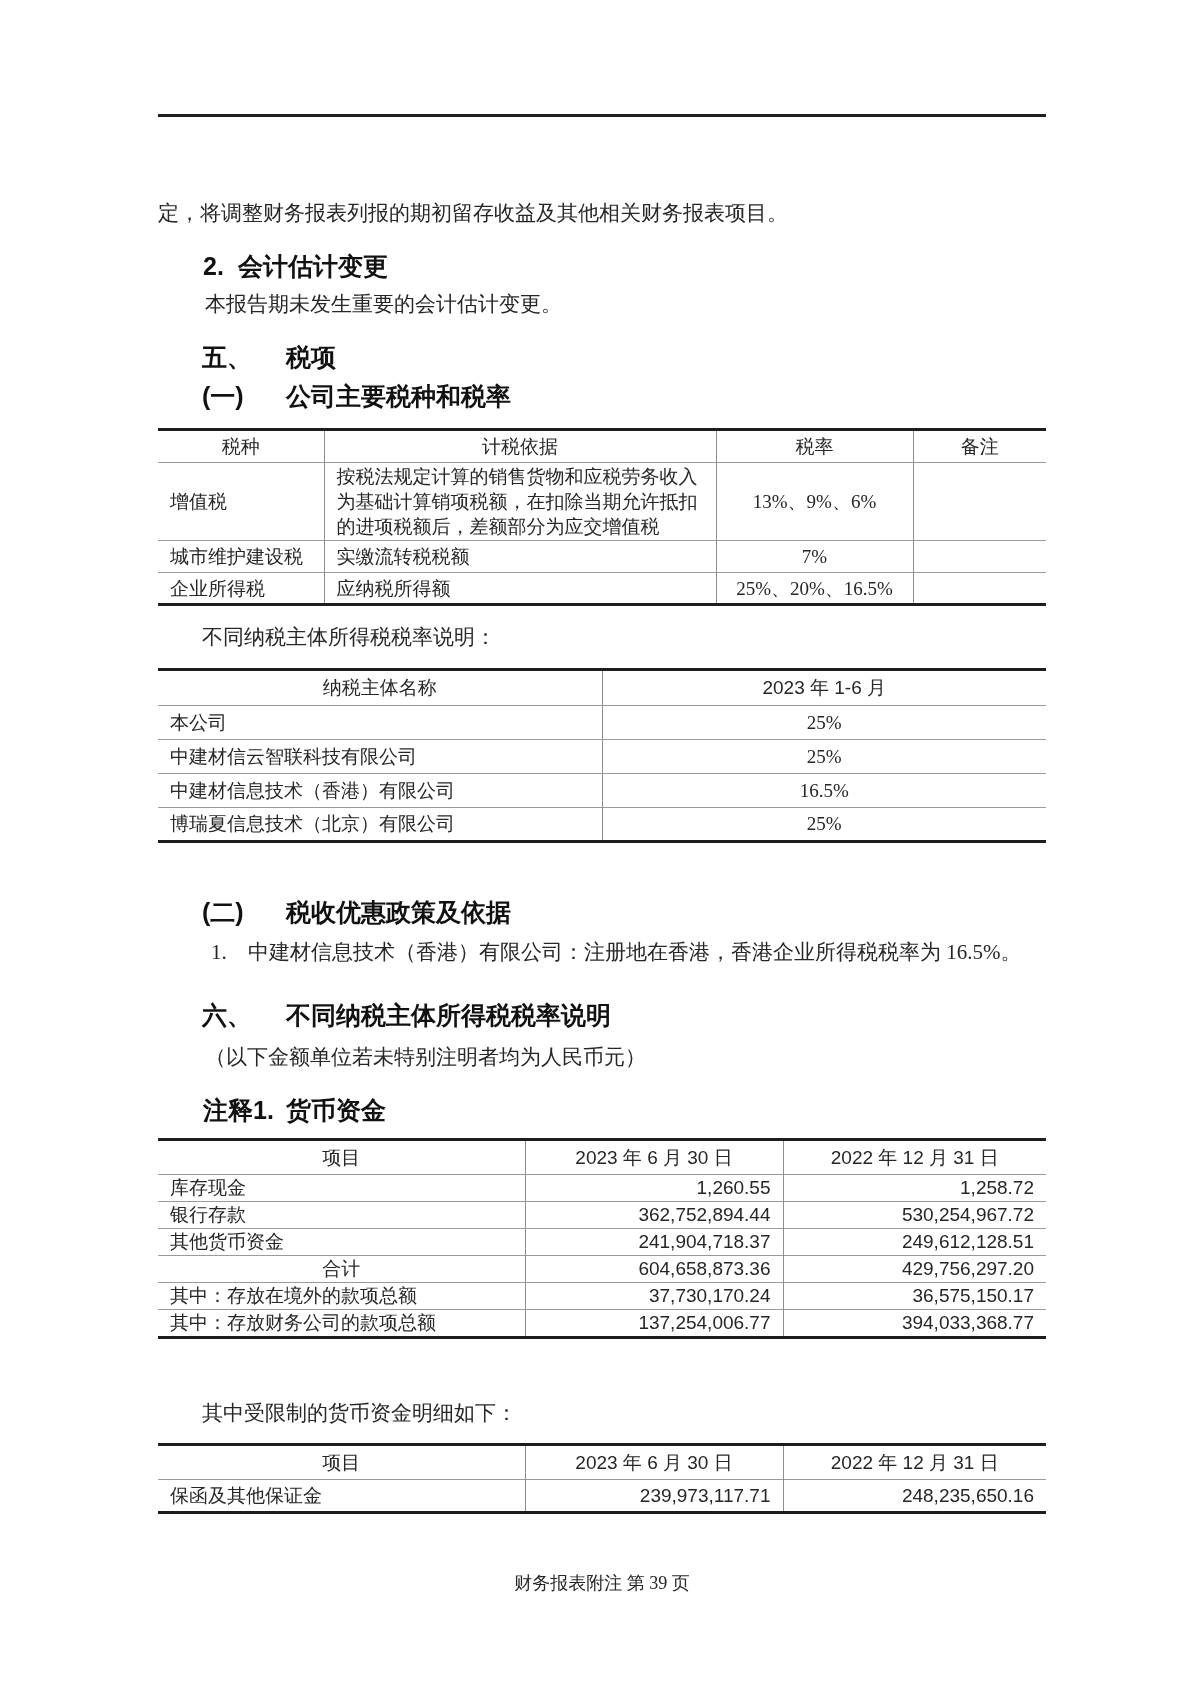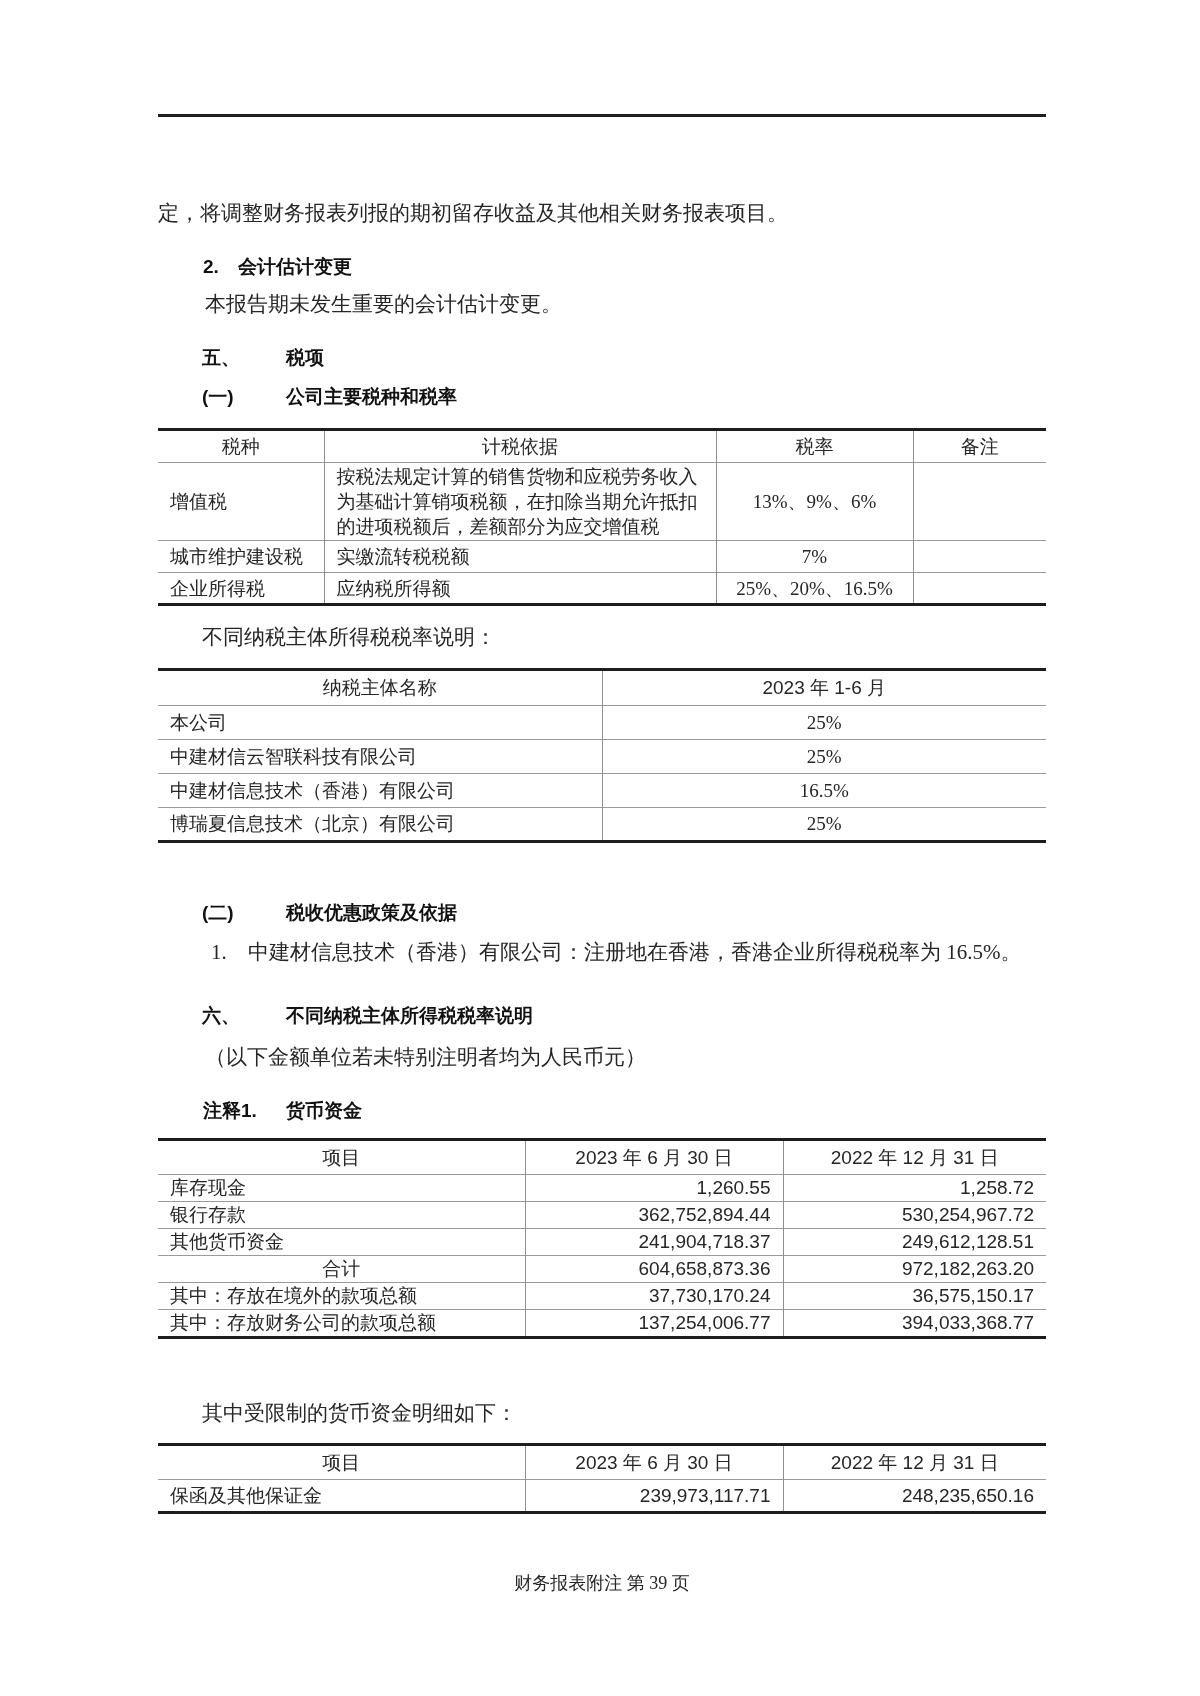--- a/index.html
+++ b/index.html
@@ -3,21 +3,21 @@
 <meta charset="utf-8">
 <style>
   html,body{margin:0;padding:0;background:#ffffff;}
   .page{
     position:relative;width:1200px;height:1696px;background:#ffffff;
     font-family:"Liberation Serif", serif;color:#262626;overflow:hidden;
   }
   .abs{position:absolute;left:158px;width:888px;}
   .top-rule{border-top:3px solid #1f1f1f;height:0;}
   .para{font-size:21px;line-height:27px;}
-  .heading{font-family:"Liberation Sans", sans-serif;font-weight:bold;font-size:19px;line-height:27px;color:#111;}
+  .heading{font-family:"Liberation Sans", sans-serif;font-weight:bold;font-size:25px;line-height:27px;color:#111;}
   .hnum{display:inline-block;width:84px;}
   .hnum-narrow{display:inline-block;width:35px;}
   .inum{display:inline-block;width:37px;}
   .ind44{padding-left:44px;}
   .ind45{padding-left:45px;}
   .ind47{padding-left:47px;}
   .ind53{padding-left:53px;}
   table{border-collapse:collapse;table-layout:fixed;width:888px;
         border-top:3px solid #1d1d1d;border-bottom:3px solid #1d1d1d;}
   th,td{font-size:19px;font-weight:normal;vertical-align:middle;padding:0;
@@ -179,21 +179,21 @@
           <td class="cell-num">530,254,967.72</td>
         </tr>
         <tr>
           <td class="cell-left">其他货币资金</td>
           <td class="cell-num">241,904,718.37</td>
           <td class="cell-num">249,612,128.51</td>
         </tr>
         <tr>
           <td class="cell-center">合计</td>
           <td class="cell-num">604,658,873.36</td>
-          <td class="cell-num">972,182,263.20</td>
+          <td class="cell-num">429,756,297.20</td>
         </tr>
         <tr>
           <td class="cell-left">其中：存放在境外的款项总额</td>
           <td class="cell-num">37,730,170.24</td>
           <td class="cell-num">36,575,150.17</td>
         </tr>
         <tr>
           <td class="cell-left">其中：存放财务公司的款项总额</td>
           <td class="cell-num">137,254,006.77</td>
           <td class="cell-num">394,033,368.77</td>

